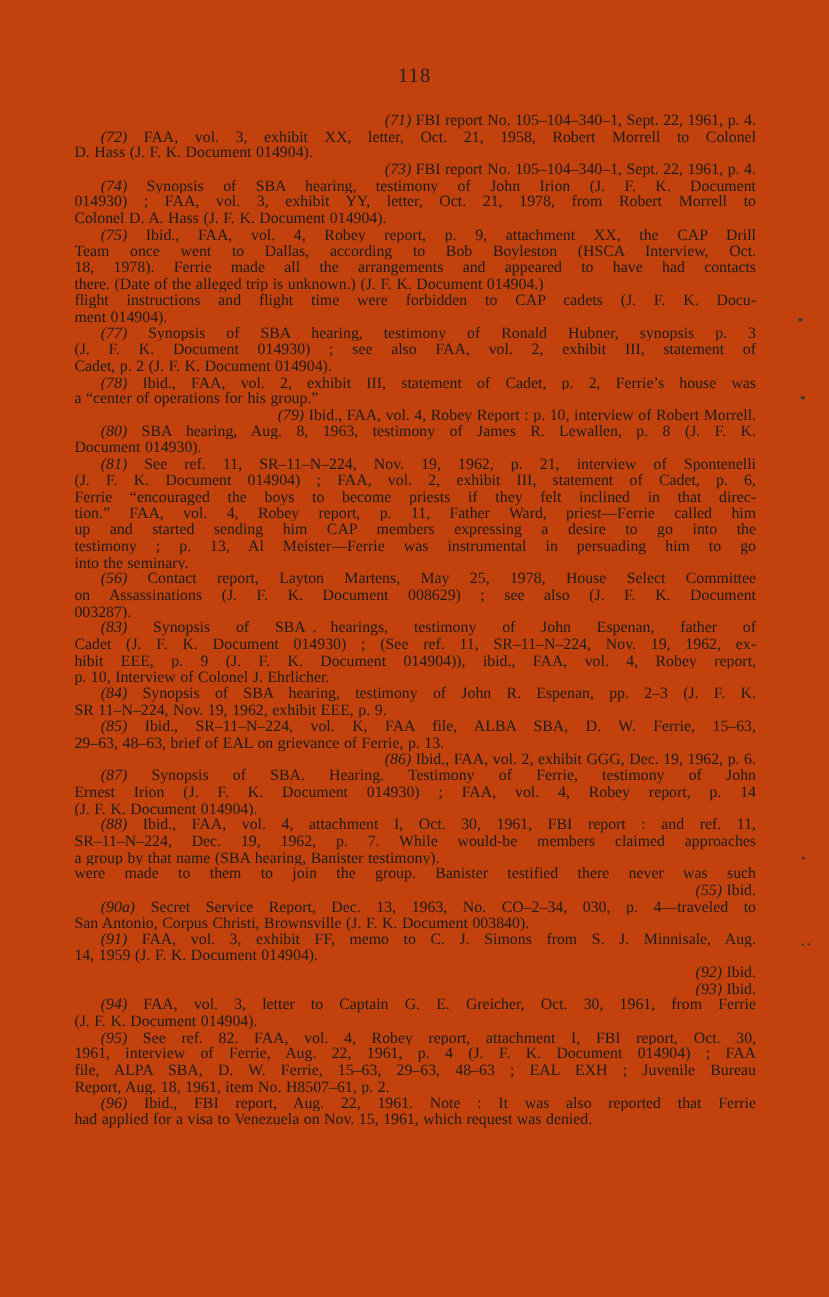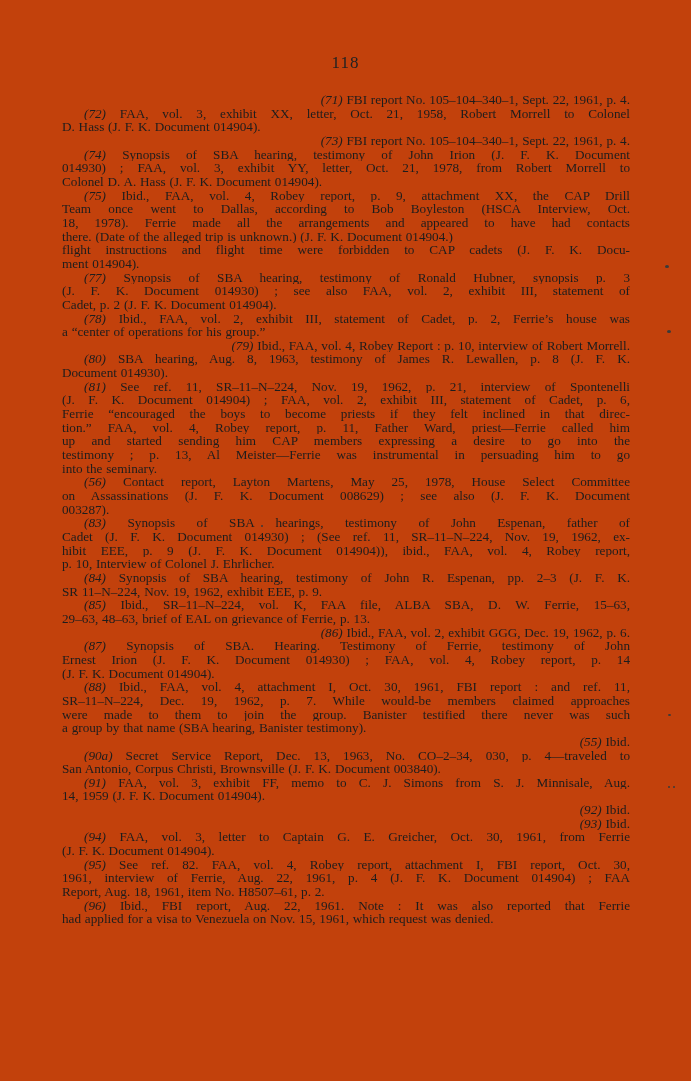--- a/index.html
+++ b/index.html
@@ -99,33 +99,34 @@
       <div class="line j first"><span class="fn-num">(84)</span> Synopsis of SBA hearing, testimony of John R. Espenan, pp. 2–3 (J. F. K.</div>
       <div class="line">SR 11–N–224, Nov. 19, 1962, exhibit EEE, p. 9.</div>
       <div class="line j first"><span class="fn-num">(85)</span> Ibid., SR–11–N–224, vol. K, FAA file, ALBA SBA, D. W. Ferrie, 15–63,</div>
       <div class="line">29–63, 48–63, brief of EAL on grievance of Ferrie, p. 13.</div>
       <div class="line first"><span class="fn-num">(86)</span> Ibid., FAA, vol. 2, exhibit GGG, Dec. 19, 1962, p. 6.</div>
       <div class="line j first"><span class="fn-num">(87)</span> Synopsis of SBA. Hearing. Testimony of Ferrie, testimony of John</div>
       <div class="line j">Ernest Irion (J. F. K. Document 014930) ; FAA, vol. 4, Robey report, p. 14</div>
       <div class="line">(J. F. K. Document 014904).</div>
       <div class="line j first"><span class="fn-num">(88)</span> Ibid., FAA, vol. 4, attachment I, Oct. 30, 1961, FBI report : and ref. 11,</div>
       <div class="line j">SR–11–N–224, Dec. 19, 1962, p. 7. While would-be members claimed approaches</div>
+      <div class="line">a group by that name (SBA hearing, Banister testimony).</div>
       <div class="line j">were made to them to join the group. Banister testified there never was such</div>
-      <div class="line">a group by that name (SBA hearing, Banister testimony).</div>
       <div class="line first"><span class="fn-num">(55)</span> Ibid.</div>
       <div class="line j first"><span class="fn-num">(90a)</span> Secret Service Report, Dec. 13, 1963, No. CO–2–34, 030, p. 4—traveled to</div>
       <div class="line">San Antonio, Corpus Christi, Brownsville (J. F. K. Document 003840).</div>
       <div class="line j first"><span class="fn-num">(91)</span> FAA, vol. 3, exhibit FF, memo to C. J. Simons from S. J. Minnisale, Aug.</div>
       <div class="line">14, 1959 (J. F. K. Document 014904).</div>
       <div class="line first"><span class="fn-num">(92)</span> Ibid.</div>
       <div class="line first"><span class="fn-num">(93)</span> Ibid.</div>
       <div class="line j first"><span class="fn-num">(94)</span> FAA, vol. 3, letter to Captain G. E. Greicher, Oct. 30, 1961, from Ferrie</div>
       <div class="line">(J. F. K. Document 014904).</div>
       <div class="line j first"><span class="fn-num">(95)</span> See ref. 82. FAA, vol. 4, Robey report, attachment I, FBI report, Oct. 30,</div>
       <div class="line j">1961, interview of Ferrie, Aug. 22, 1961, p. 4 (J. F. K. Document 014904) ; FAA</div>
+      <div class="line j">file, ALPA SBA, D. W. Ferrie, 15–63, 29–63, 48–63 ; EAL EXH ; Juvenile Bureau</div>
       <div class="line">Report, Aug. 18, 1961, item No. H8507–61, p. 2.</div>
       <div class="line j first"><span class="fn-num">(96)</span> Ibid., FBI report, Aug. 22, 1961. Note : It was also reported that Ferrie</div>
       <div class="line">had applied for a visa to Venezuela on Nov. 15, 1961, which request was denied.</div>
     </div>
   <div class="speck" style="left:665px; top:265px; width:4px; height:3px;"></div>
   <div class="speck" style="left:667px; top:330px; width:4px; height:3px;"></div>
   <div class="speck" style="left:668px; top:714px; width:3px; height:2px;"></div>
   <div class="speck" style="left:668px; top:786px; width:2px; height:2px;"></div>
   <div class="speck" style="left:673px; top:786px; width:2px; height:2px;"></div>
   <div class="speck" style="left:261px; top:525px; width:2px; height:2px;"></div>

